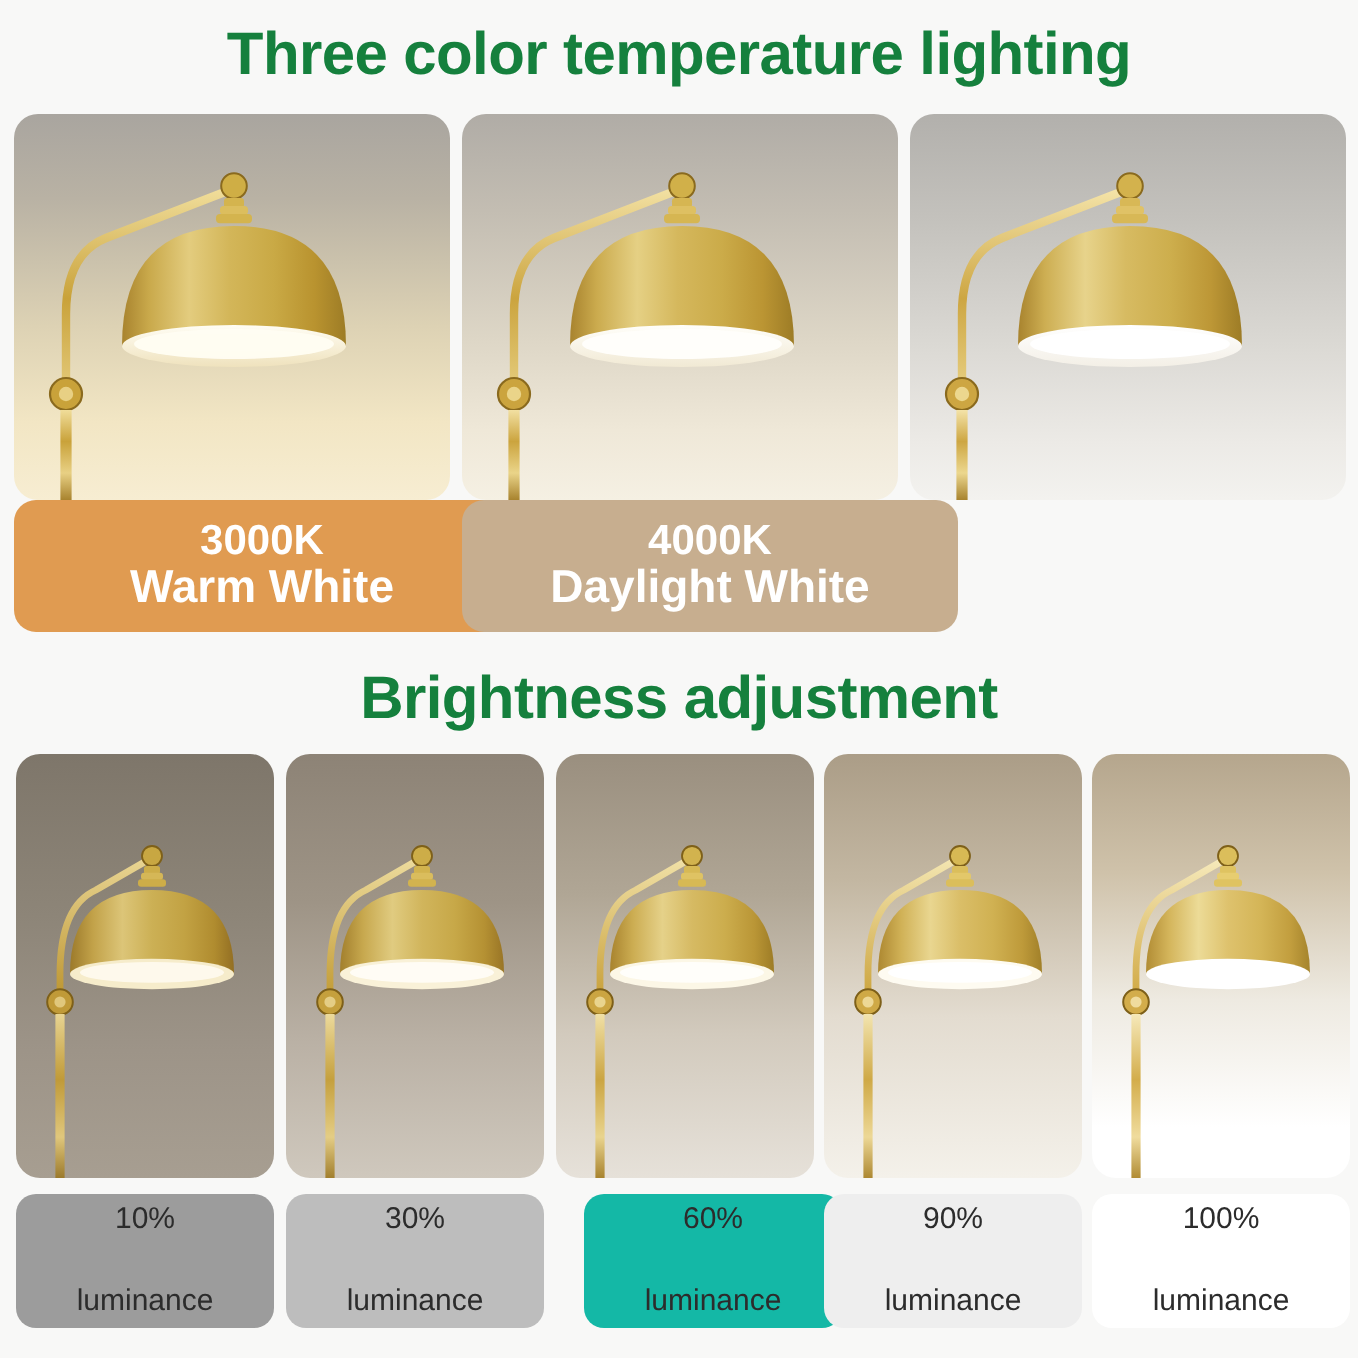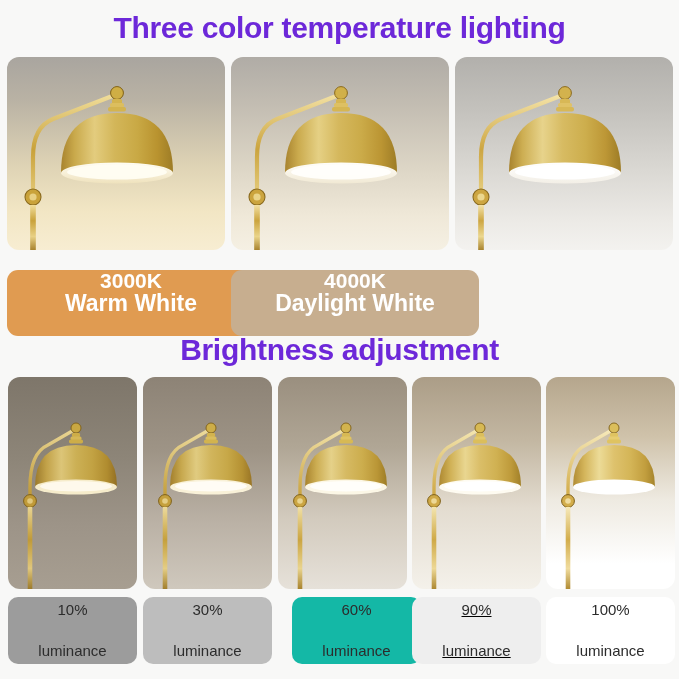--- a/index.html
+++ b/index.html
@@ -16,21 +16,21 @@
     position: relative;
     width: 679px;
     height: 679px;
     background: #f8f8f7;
   }
 
   
   .section-title {
     text-align: center;
     font-weight: bold;
-    color: #6d28d9;
+    color: #15803d;
     letter-spacing: -0.3px;
     white-space: nowrap;
   }
   #title-color-temp {
     position: absolute;
     top: 8px; left: 0; right: 0;
     font-size: 30px;
     line-height: 40px;
   }
   #title-brightness {
@@ -60,21 +60,22 @@
 
   
   .ct-label {
     position: absolute;
     width: 248px;
     height: 66px;
     border-radius: 11px;
     display: flex;
     flex-direction: column;
     align-items: center;
-    top: 270px;
+    justify-content: center;
+    top: 250px;
   }
   .ct-label.c0 { left: 7px;   background: #e09b51; }
   .ct-label.c1 { left: 231px; background: #c7ae8f; }
   .ct-label.c2 { left: 455px; background: #e8e4df; }
 
   .ct-label .l1, .ct-label .l2 {
     font-weight: bold;
     font-stretch: condensed;
     white-space: nowrap;
     line-height: 1.04;
@@ -109,21 +110,21 @@
     display: flex;
     flex-direction: column;
     align-items: center;
     justify-content: center;
     top: 597px;
     gap: 22px;
   }
   .br-label.b0 { left: 8px;   background: #9c9c9c; }
   .br-label.b1 { left: 143px; background: #bdbdbd; }
   .br-label.b2 { left: 292px; background: #14b8a6; }
-  .br-label.b3 { left: 412px; background: #eeeeee; text-decoration: underline; }
+  .br-label.b3 { left: 412px; background: #eeeeee; }
   .br-label.b4 { left: 546px; background: #ffffff; }
 
   .br-label .l1, .br-label .l2 {
     color: #2c2c2c;
     font-size: 15px;
     line-height: 1.22;
     white-space: nowrap;
   }
 
   

